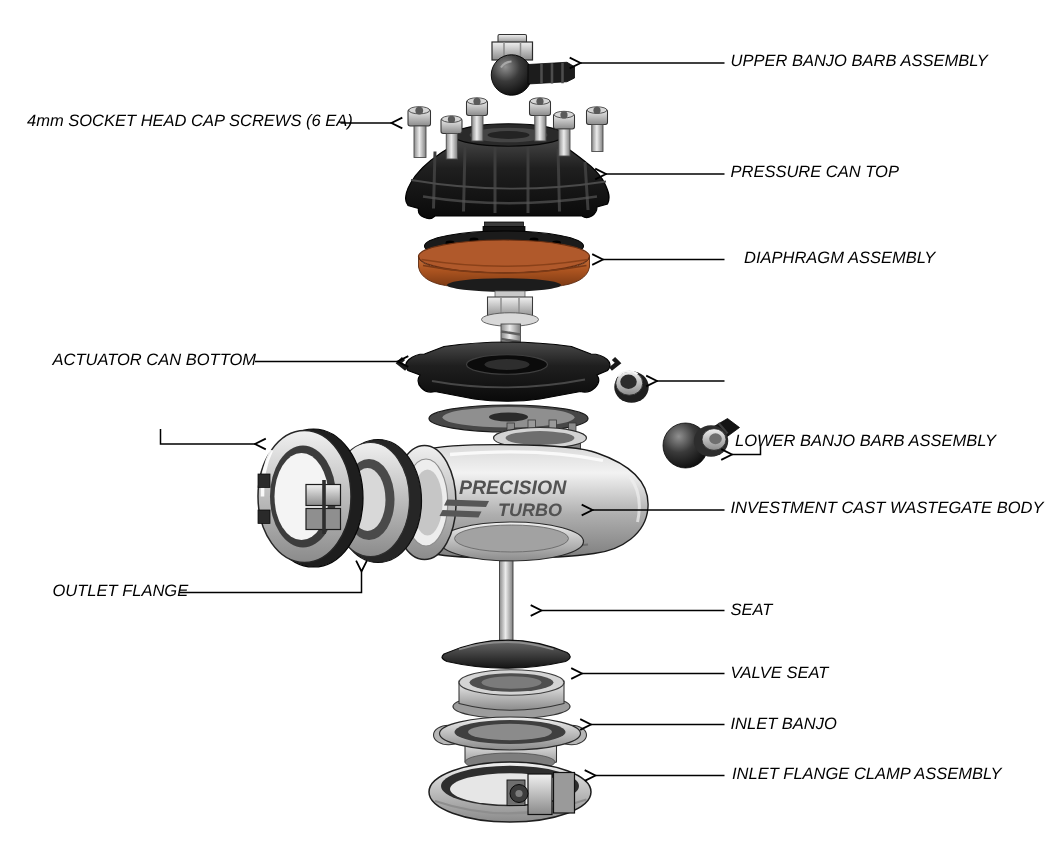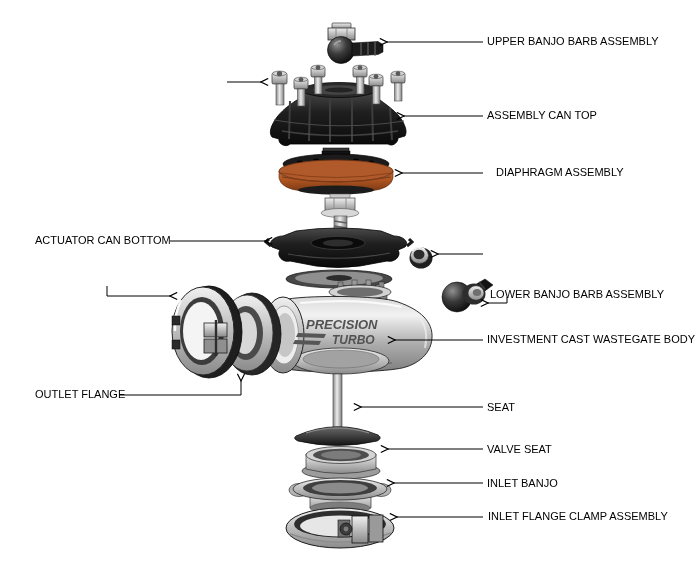--- a/index.html
+++ b/index.html
@@ -3,21 +3,21 @@
 <meta charset="utf-8">
 <style>
   html,body{margin:0;padding:0;background:#fff;}
   #stage{
     position:relative;width:699px;height:569px;background:#ffffff;overflow:hidden;
     font-family:"Liberation Sans","DejaVu Sans",sans-serif;
   }
   #art{position:absolute;left:0;top:0;}
   .lbl{
     position:absolute;font-size:11px;line-height:11px;color:#000;
-    white-space:nowrap;letter-spacing:0px;
+    white-space:nowrap;letter-spacing:0px;font-style:italic;
   }
 </style>
 </head>
 <body>
 
 <div id="stage">
 
 <svg id="art" width="699" height="569" viewBox="0 0 699 569">
   <defs>
     <marker id="ah" viewBox="0 0 10 10" refX="1" refY="5" markerWidth="9" markerHeight="9" orient="auto">
@@ -269,21 +269,22 @@
     <path d="M483,340 L395,340" marker-end="url(#ah)"></path>
     <path d="M120,395 L241,395 L241,381" marker-end="url(#ah)"></path>
     <path d="M483,407 L361,407" marker-end="url(#ah)"></path>
     <path d="M483,449 L388,449" marker-end="url(#ah)"></path>
     <path d="M483,483 L394,483" marker-end="url(#ah)"></path>
     <path d="M483,517 L397,517" marker-end="url(#ah)"></path>
   </g>
 </svg>
 
   <div class="lbl" style="left:487px;top:36px">UPPER BANJO BARB ASSEMBLY</div>
-  <div class="lbl" style="left:487px;top:110px">ASSEMBLY CAN TOP</div>
+  <div class="lbl" style="left:18px;top:76px">4mm SOCKET HEAD CAP SCREWS (6 EA)</div>
+  <div class="lbl" style="left:487px;top:110px">PRESSURE CAN TOP</div>
   <div class="lbl" style="left:496px;top:167px">DIAPHRAGM ASSEMBLY</div>
   <div class="lbl" style="left:35px;top:235px">ACTUATOR CAN BOTTOM</div>
   <div class="lbl" style="left:487px;top:334px">INVESTMENT CAST WASTEGATE BODY</div>
   <div class="lbl" style="left:490px;top:289px">LOWER BANJO BARB ASSEMBLY</div>
   <div class="lbl" style="left:35px;top:389px">OUTLET FLANGE</div>
   <div class="lbl" style="left:487px;top:402px">SEAT</div>
   <div class="lbl" style="left:487px;top:444px">VALVE SEAT</div>
   <div class="lbl" style="left:487px;top:478px">INLET BANJO</div>
   <div class="lbl" style="left:488px;top:511px">INLET FLANGE CLAMP ASSEMBLY</div>
 </div>

